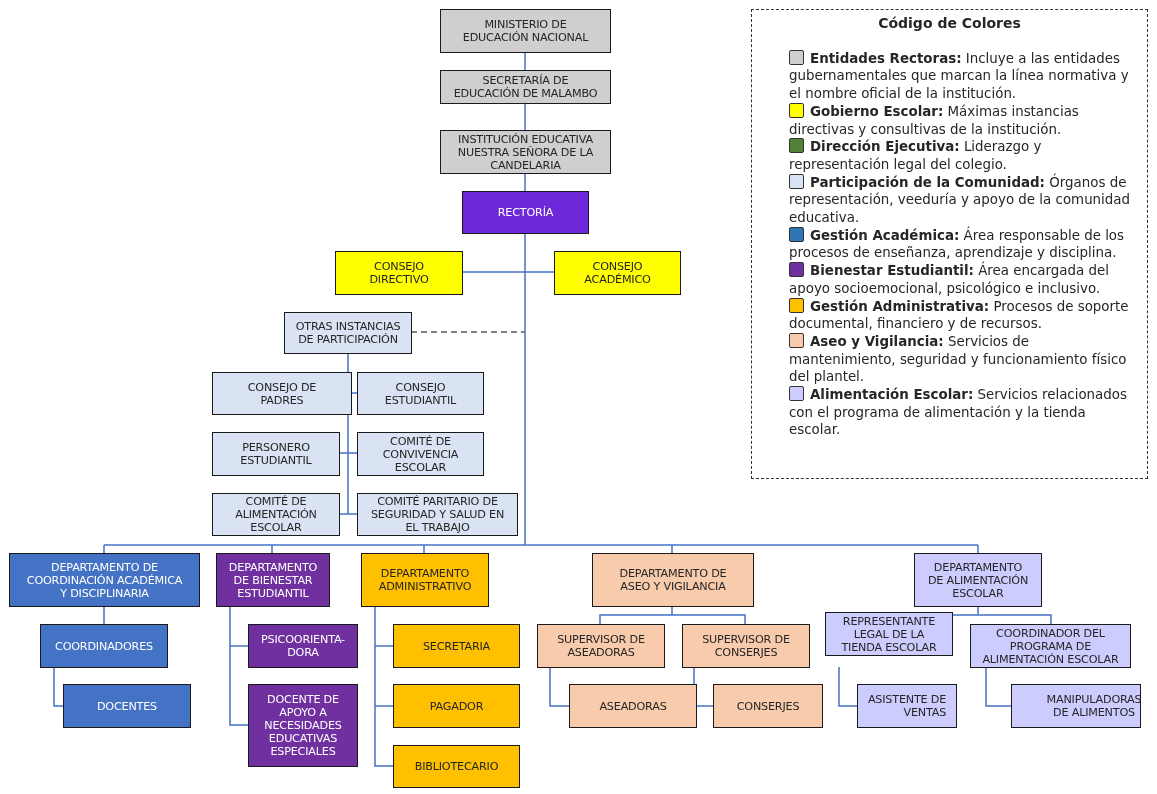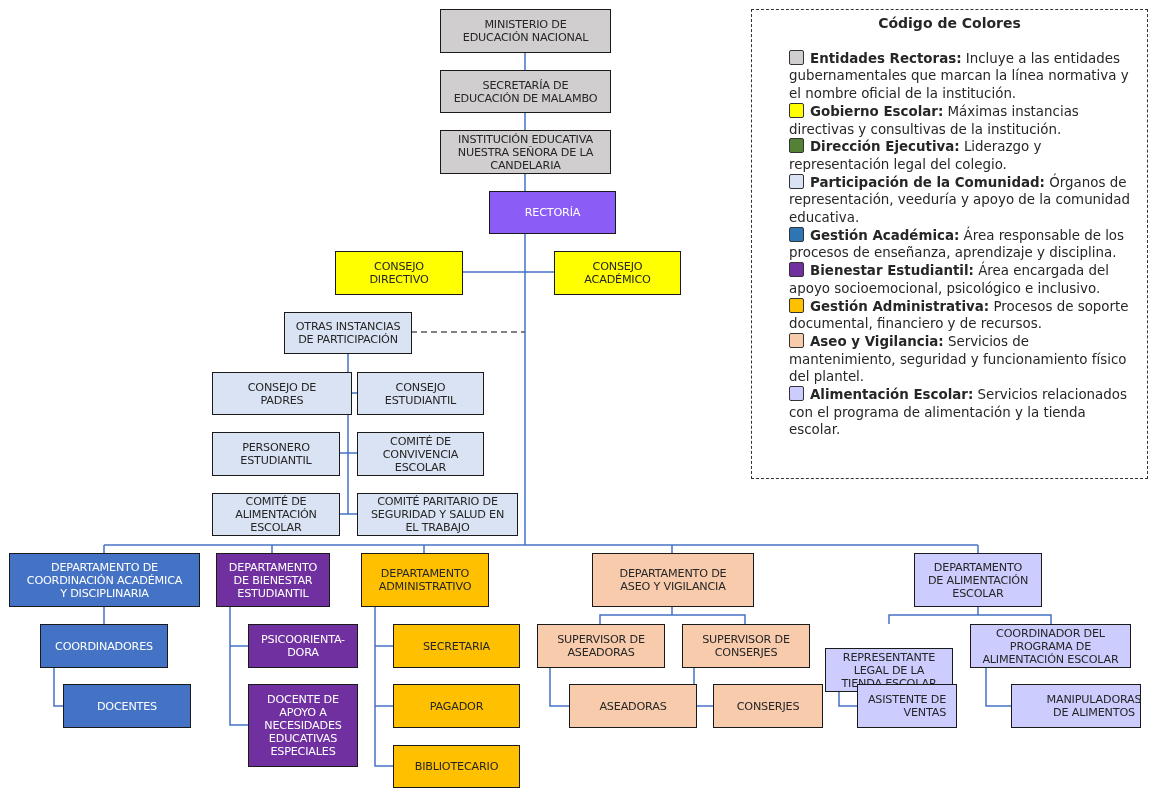--- a/index.html
+++ b/index.html
@@ -1,21 +1,21 @@
 <!DOCTYPE html>
 <html><head>
 <meta charset="utf-8">
 <style>
   html, body { margin:0; padding:0; background:#ffffff; }
   body { width:1157px; height:794px; position:relative; overflow:hidden; font-family:"DejaVu Sans", sans-serif; }
   #chart { position:absolute; left:0; top:0; width:1157px; height:794px; }
   .box { position:absolute; box-sizing:border-box; border:1px solid #1a1a1a; display:flex; align-items:center; justify-content:center; text-align:center; font-size:11.2px; line-height:13px; text-transform:uppercase; padding:0 2px; letter-spacing:-0.2px; }
   .box span { white-space:pre-line; }
   .c-gray { background:#d0cece; color:#262626; }
-  .c-green { background:#8b5cf6; color:#ffffff;margin-left:27px; }
+  .c-green { background:#6d28d9; color:#ffffff; }
   .c-yellow { background:#ffff00; color:#262626; }
   .c-light { background:#dae3f3; color:#262626; }
   .c-blue { background:#4472c4; color:#ffffff; }
   .c-purple { background:#7030a0; color:#ffffff; }
   .c-gold { background:#ffc000; color:#262626; }
   .c-peach { background:#f8cbad; color:#262626; }
   .c-lav { background:#ccccff; color:#262626; }
   svg.lines { position:absolute; left:0; top:0; }
   .legend { position:absolute; left:751px; top:9px; width:397px; height:470px; box-sizing:border-box; border:1px dashed #333; padding:5px 10px 0 37px; font-size:13.4px; line-height:17.7px; color:#262626; }
   .legend-title { text-align:center; font-weight:bold; font-size:14px; margin-left:-27px; margin-bottom:17px; }
@@ -67,21 +67,21 @@
       <polyline points="839,667 839,706 857,706"></polyline>
       <polyline points="986,667 986,706 1011,706"></polyline>
     </g>
     <line x1="411" y1="332" x2="525" y2="332" stroke="#595959" stroke-width="1.5" stroke-dasharray="6,4"></line>
   </svg>
 
   <div class="box c-gray" style="left:440px;top:9px;width:171px;height:44px;">
       <span>MINISTERIO DE
 EDUCACIÓN NACIONAL</span>
     </div>
-  <div class="box c-gray" style="left:440px;top:70px;width:171px;height:43px;">
+  <div class="box c-gray" style="left:440px;top:70px;width:171px;height:34px;">
       <span>SECRETARÍA DE
 EDUCACIÓN DE MALAMBO</span>
     </div>
   <div class="box c-gray" style="left:440px;top:130px;width:171px;height:44px;">
       <span>INSTITUCIÓN EDUCATIVA
 NUESTRA SEÑORA DE LA
 CANDELARIA</span>
     </div>
   <div class="box c-green" style="left:462px;top:191px;width:127px;height:43px;">
       <span>RECTORÍA</span>
@@ -186,21 +186,21 @@
     </div>
   <div class="box c-peach" style="left:713px;top:684px;width:110px;height:44px;">
       <span>CONSERJES</span>
     </div>
 
   <div class="box c-lav" style="left:914px;top:553px;width:128px;height:54px;">
       <span>DEPARTAMENTO
 DE ALIMENTACIÓN
 ESCOLAR</span>
     </div>
-  <div class="box c-lav" style="left:825px;top:648px;width:128px;height:44px;">
+  <div class="box c-lav" style="left:825px;top:612px;width:128px;height:44px;">
       <span>REPRESENTANTE
 LEGAL DE LA
 TIENDA ESCOLAR</span>
     </div>
   <div class="box c-lav" style="left:970px;top:624px;width:161px;height:44px;">
       <span>COORDINADOR DEL
 PROGRAMA DE
 ALIMENTACIÓN ESCOLAR</span>
     </div>
   <div class="box c-lav" style="left:857px;top:684px;width:100px;height:44px;text-align:right;">

